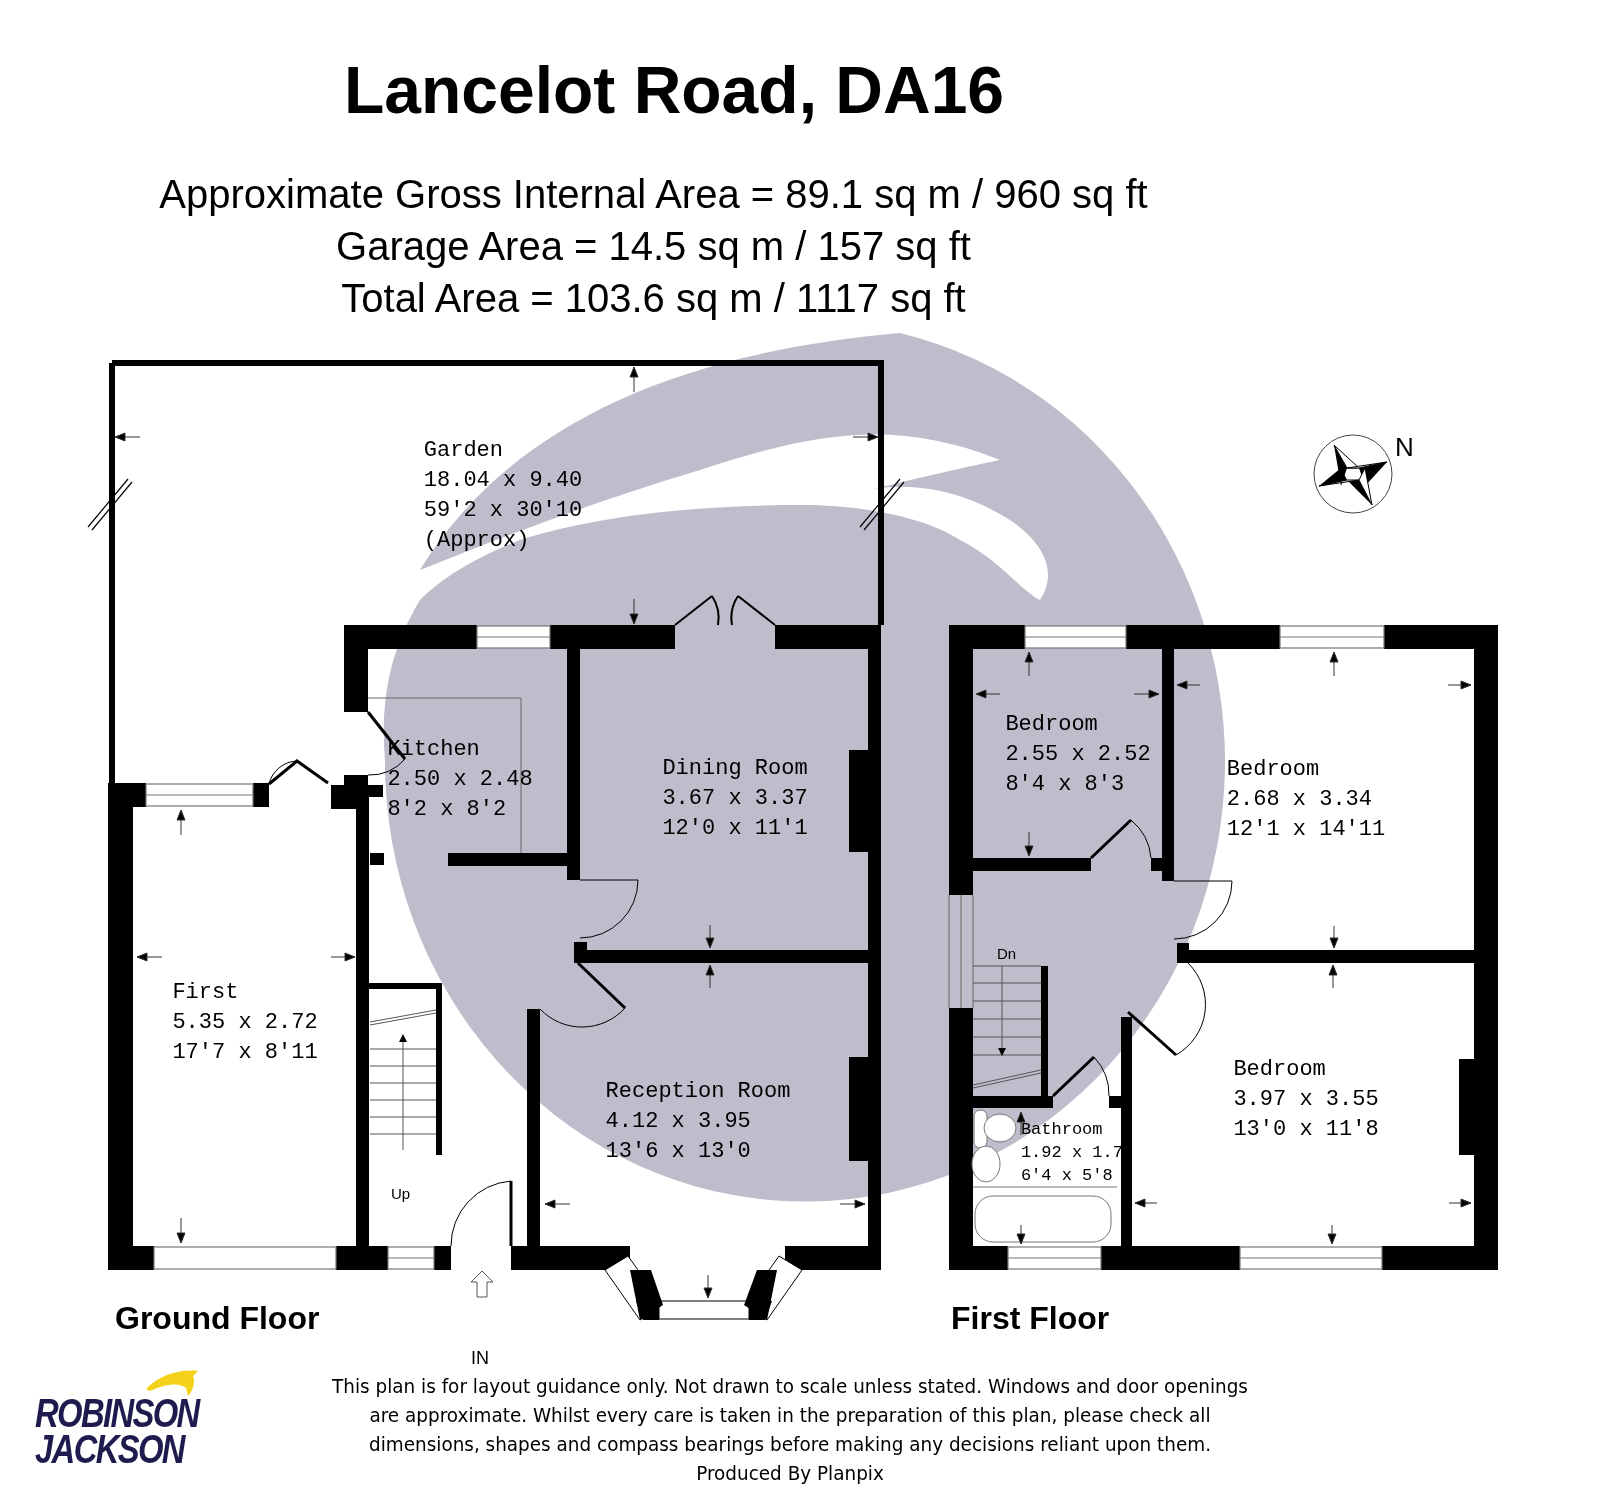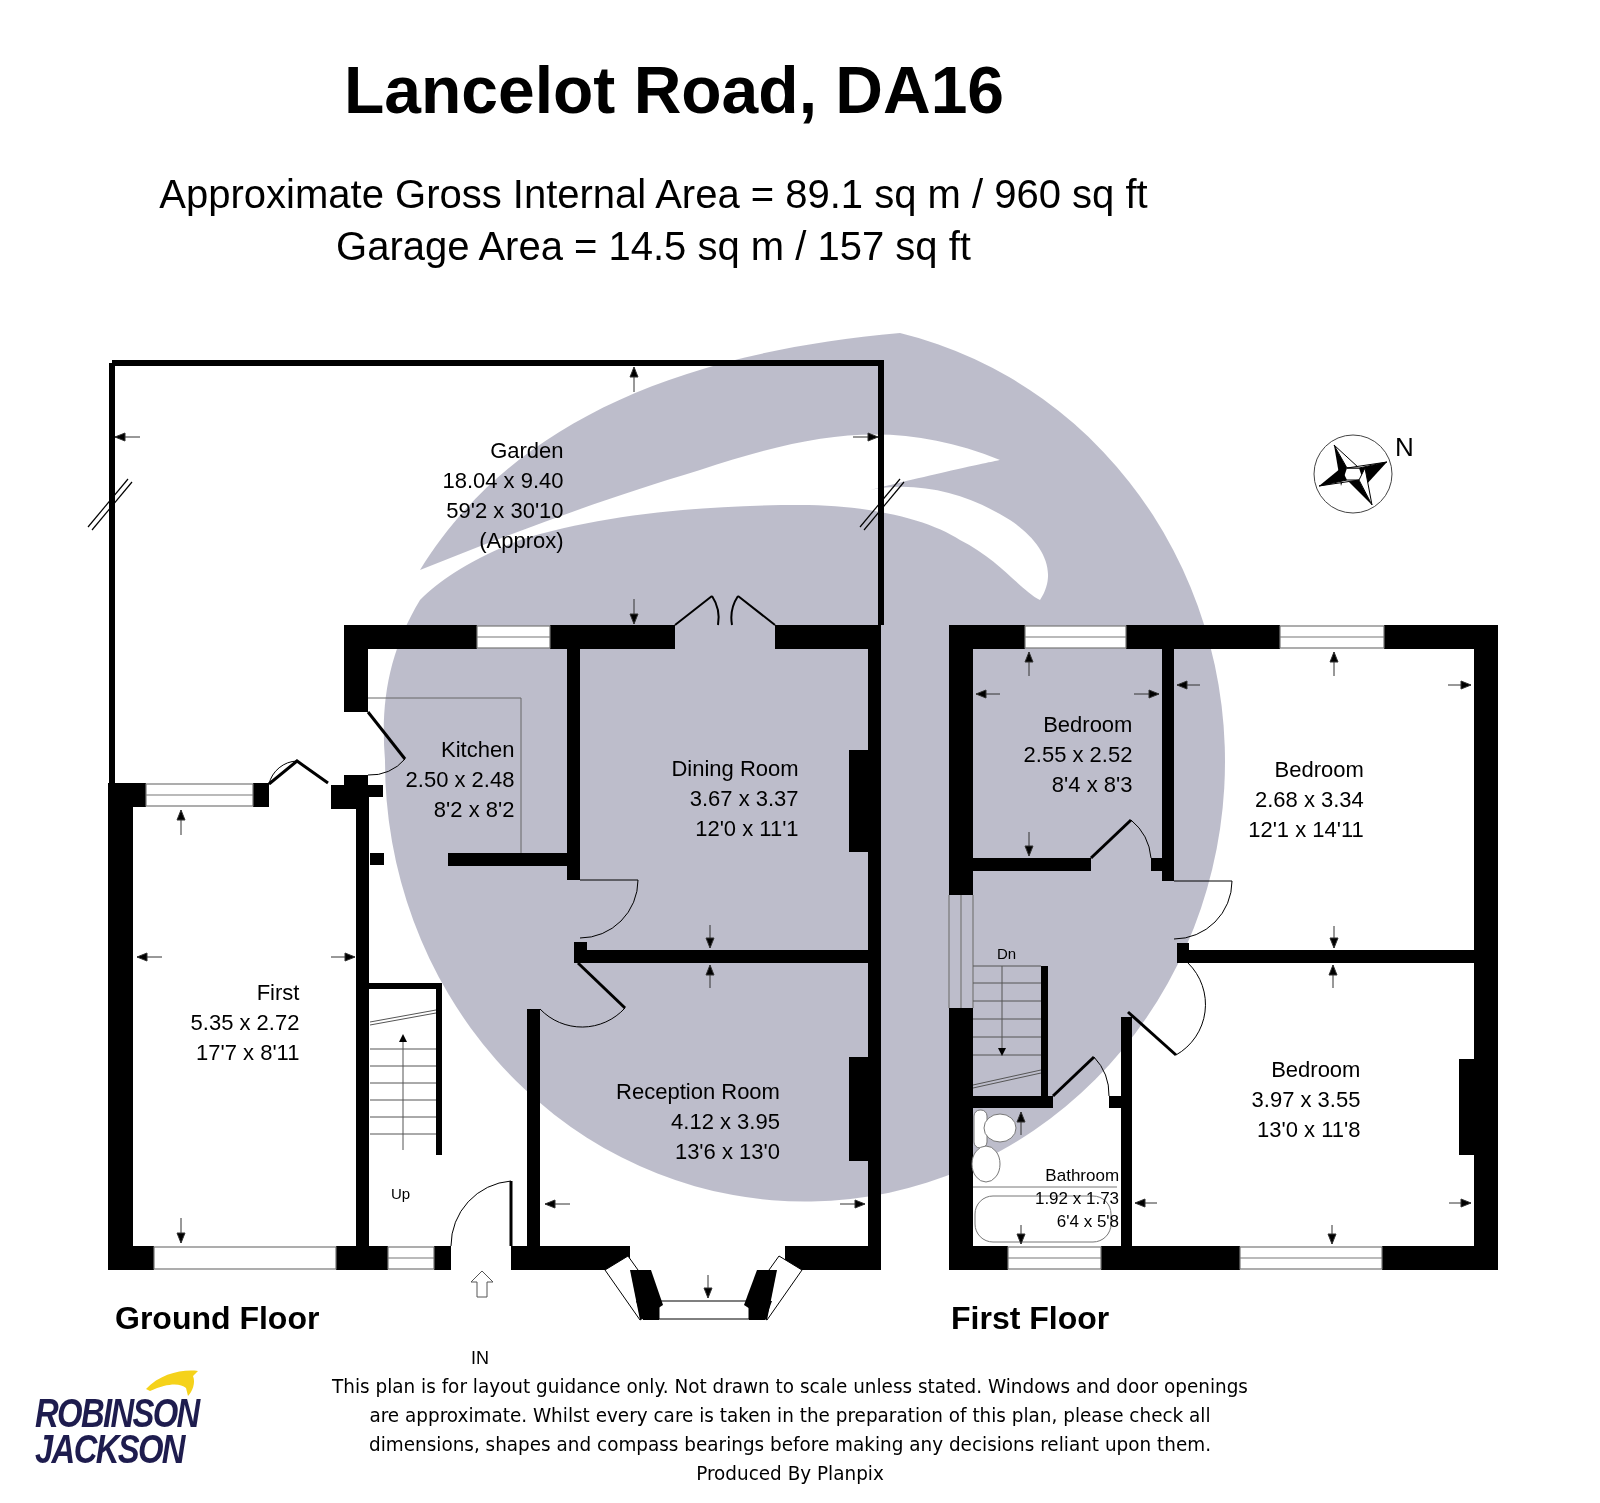--- a/index.html
+++ b/index.html
@@ -1,34 +1,35 @@
 <!DOCTYPE html>
 <html><head>
 <meta charset="utf-8">
 <style>
   html, body { margin: 0; padding: 0; background: #ffffff; }
   body { width: 1600px; height: 1503px; position: relative; overflow: hidden; font-family: "Liberation Sans", sans-serif; color: #000; }
   .title { position: absolute; left: 0; width: 1348px; top: 52px; text-align: center; font-size: 66px; font-weight: bold; letter-spacing: 0px; }
   .areas { position: absolute; left: 0; width: 1307px; top: 168px; text-align: center; font-size: 40px; line-height: 52px; }
   .plan { position: absolute; left: 0; top: 0; }
-  .label { position: absolute; text-align: right; font-size: 22px; line-height: 30px; white-space: nowrap; transform: translateX(-50%); }
+  .label { position: absolute; text-align: left; font-size: 22px; line-height: 30px; white-space: nowrap; transform: translateX(-50%); font-family: Liberation Mono, monospace; }
   .label.small { font-size: 17px; line-height: 23px; }
   .tiny { position: absolute; font-size: 15px; }
   .floor-name { position: absolute; font-size: 32px; font-weight: bold; }
   .disclaimer { position: absolute; left: 240px; width: 1100px; top: 1372px; text-align: center; font-family: "DejaVu Sans", sans-serif; font-size: 20px; line-height: 29px; transform: scaleX(0.92); transform-origin: center top; }
   .logo { position: absolute; left: 35px; top: 1395px; font-family: "Liberation Sans", sans-serif; font-weight: bold; font-style: italic; font-size: 40px; line-height: 36px; color: #1e1c4e; letter-spacing: -2px; transform: scaleX(0.82); transform-origin: left top; }
   .compass-n { position: absolute; left: 1395px; top: 432px; font-size: 26px; }
 </style>
 </head>
 <body>
 
 <div class="title">Lancelot Road, DA16</div>
 <div class="areas">
   <div>Approximate Gross Internal Area = 89.1 sq m / 960 sq ft</div>
   <div>Garage Area = 14.5 sq m / 157 sq ft</div>
+  <div>Total Area = 103.6 sq m / 1117 sq ft</div>
 </div>
 
 <svg class="plan" width="1600" height="1503" viewBox="0 0 1600 1503" xmlns="http://www.w3.org/2000/svg">
 
   <g fill="#b9b9c8" fill-opacity="0.95">
     <path d="M 900 333 A 420 440 0 1 1 385 760 C 380 700 390 650 420 600 C 440 580 470 560 520 540 C 600 515 700 505 800 505 C 870 505 930 520 960 540 C 1000 560 1020 590 1040 600 C 1060 570 1040 540 1010 520 C 970 495 920 480 870 490 C 950 470 1000 460 1000 460 C 900 420 820 430 700 470 C 600 500 520 530 420 570 C 500 440 650 355 900 333 Z"></path>
   </g>
   <g fill="#ffffff">
     <path d="M 690 640 C 720 690 760 700 790 740 C 810 790 780 820 740 835 C 700 850 640 860 560 880 C 500 890 460 900 455 893 C 470 870 540 860 600 845 C 660 830 700 800 690 760 Z" opacity="0"></path>
   </g>
@@ -316,21 +317,21 @@
 <div class="label" style="left:1306px; top:755px;">
   <div>Bedroom</div>
   <div>2.68 x 3.34</div>
   <div>12'1 x 14'11</div>
 </div>
 <div class="label" style="left:1306px; top:1055px;">
   <div>Bedroom</div>
   <div>3.97 x 3.55</div>
   <div>13'0 x 11'8</div>
 </div>
-<div class="label small" style="left:1077px; top:1164px;">
+<div class="label small" style="left:1077px; top:1118px;">
   <div>Bathroom</div>
   <div>1.92 x 1.73</div>
   <div>6'4 x 5'8</div>
 </div>
 <div class="tiny" style="left:997px; top:945px;">Dn</div>
 <div class="floor-name" style="left:951px; top:1300px;">First Floor</div>
 
 <div class="compass-n">N</div>
 
 <div class="logo">

